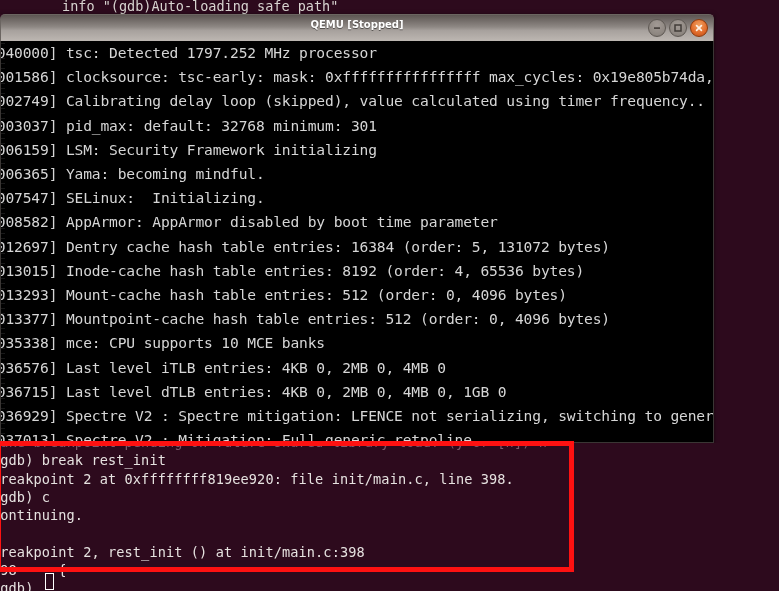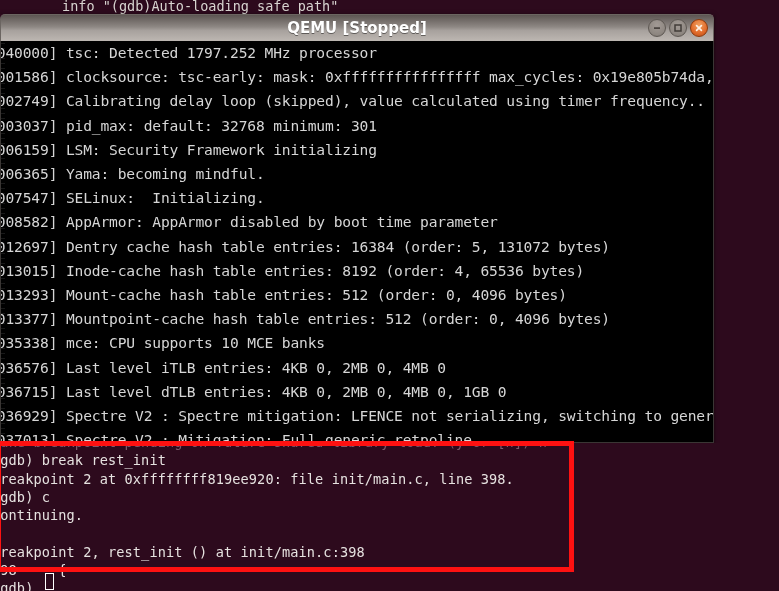--- a/index.html
+++ b/index.html
@@ -56,21 +56,21 @@
     border-right: 1px solid #6b6561;
     border-top-left-radius: 5px;
     border-top-right-radius: 5px;
     box-sizing: border-box;
   }
   #qemu-title-text {
     position: absolute;
     left: 0; right: 0; top: 4px;
     text-align: center;
     font-family: "DejaVu Sans", sans-serif;
-    font-size: 15px;
+    font-size: 10px;
     font-weight: bold;
     color: #ffffff;
     text-shadow: 0 1px 0 rgba(0,0,0,.45);
     white-space: pre;
   }
   #window-controls {
     position: absolute;
     right: 5px;
     top: 4px;
     display: flex;

